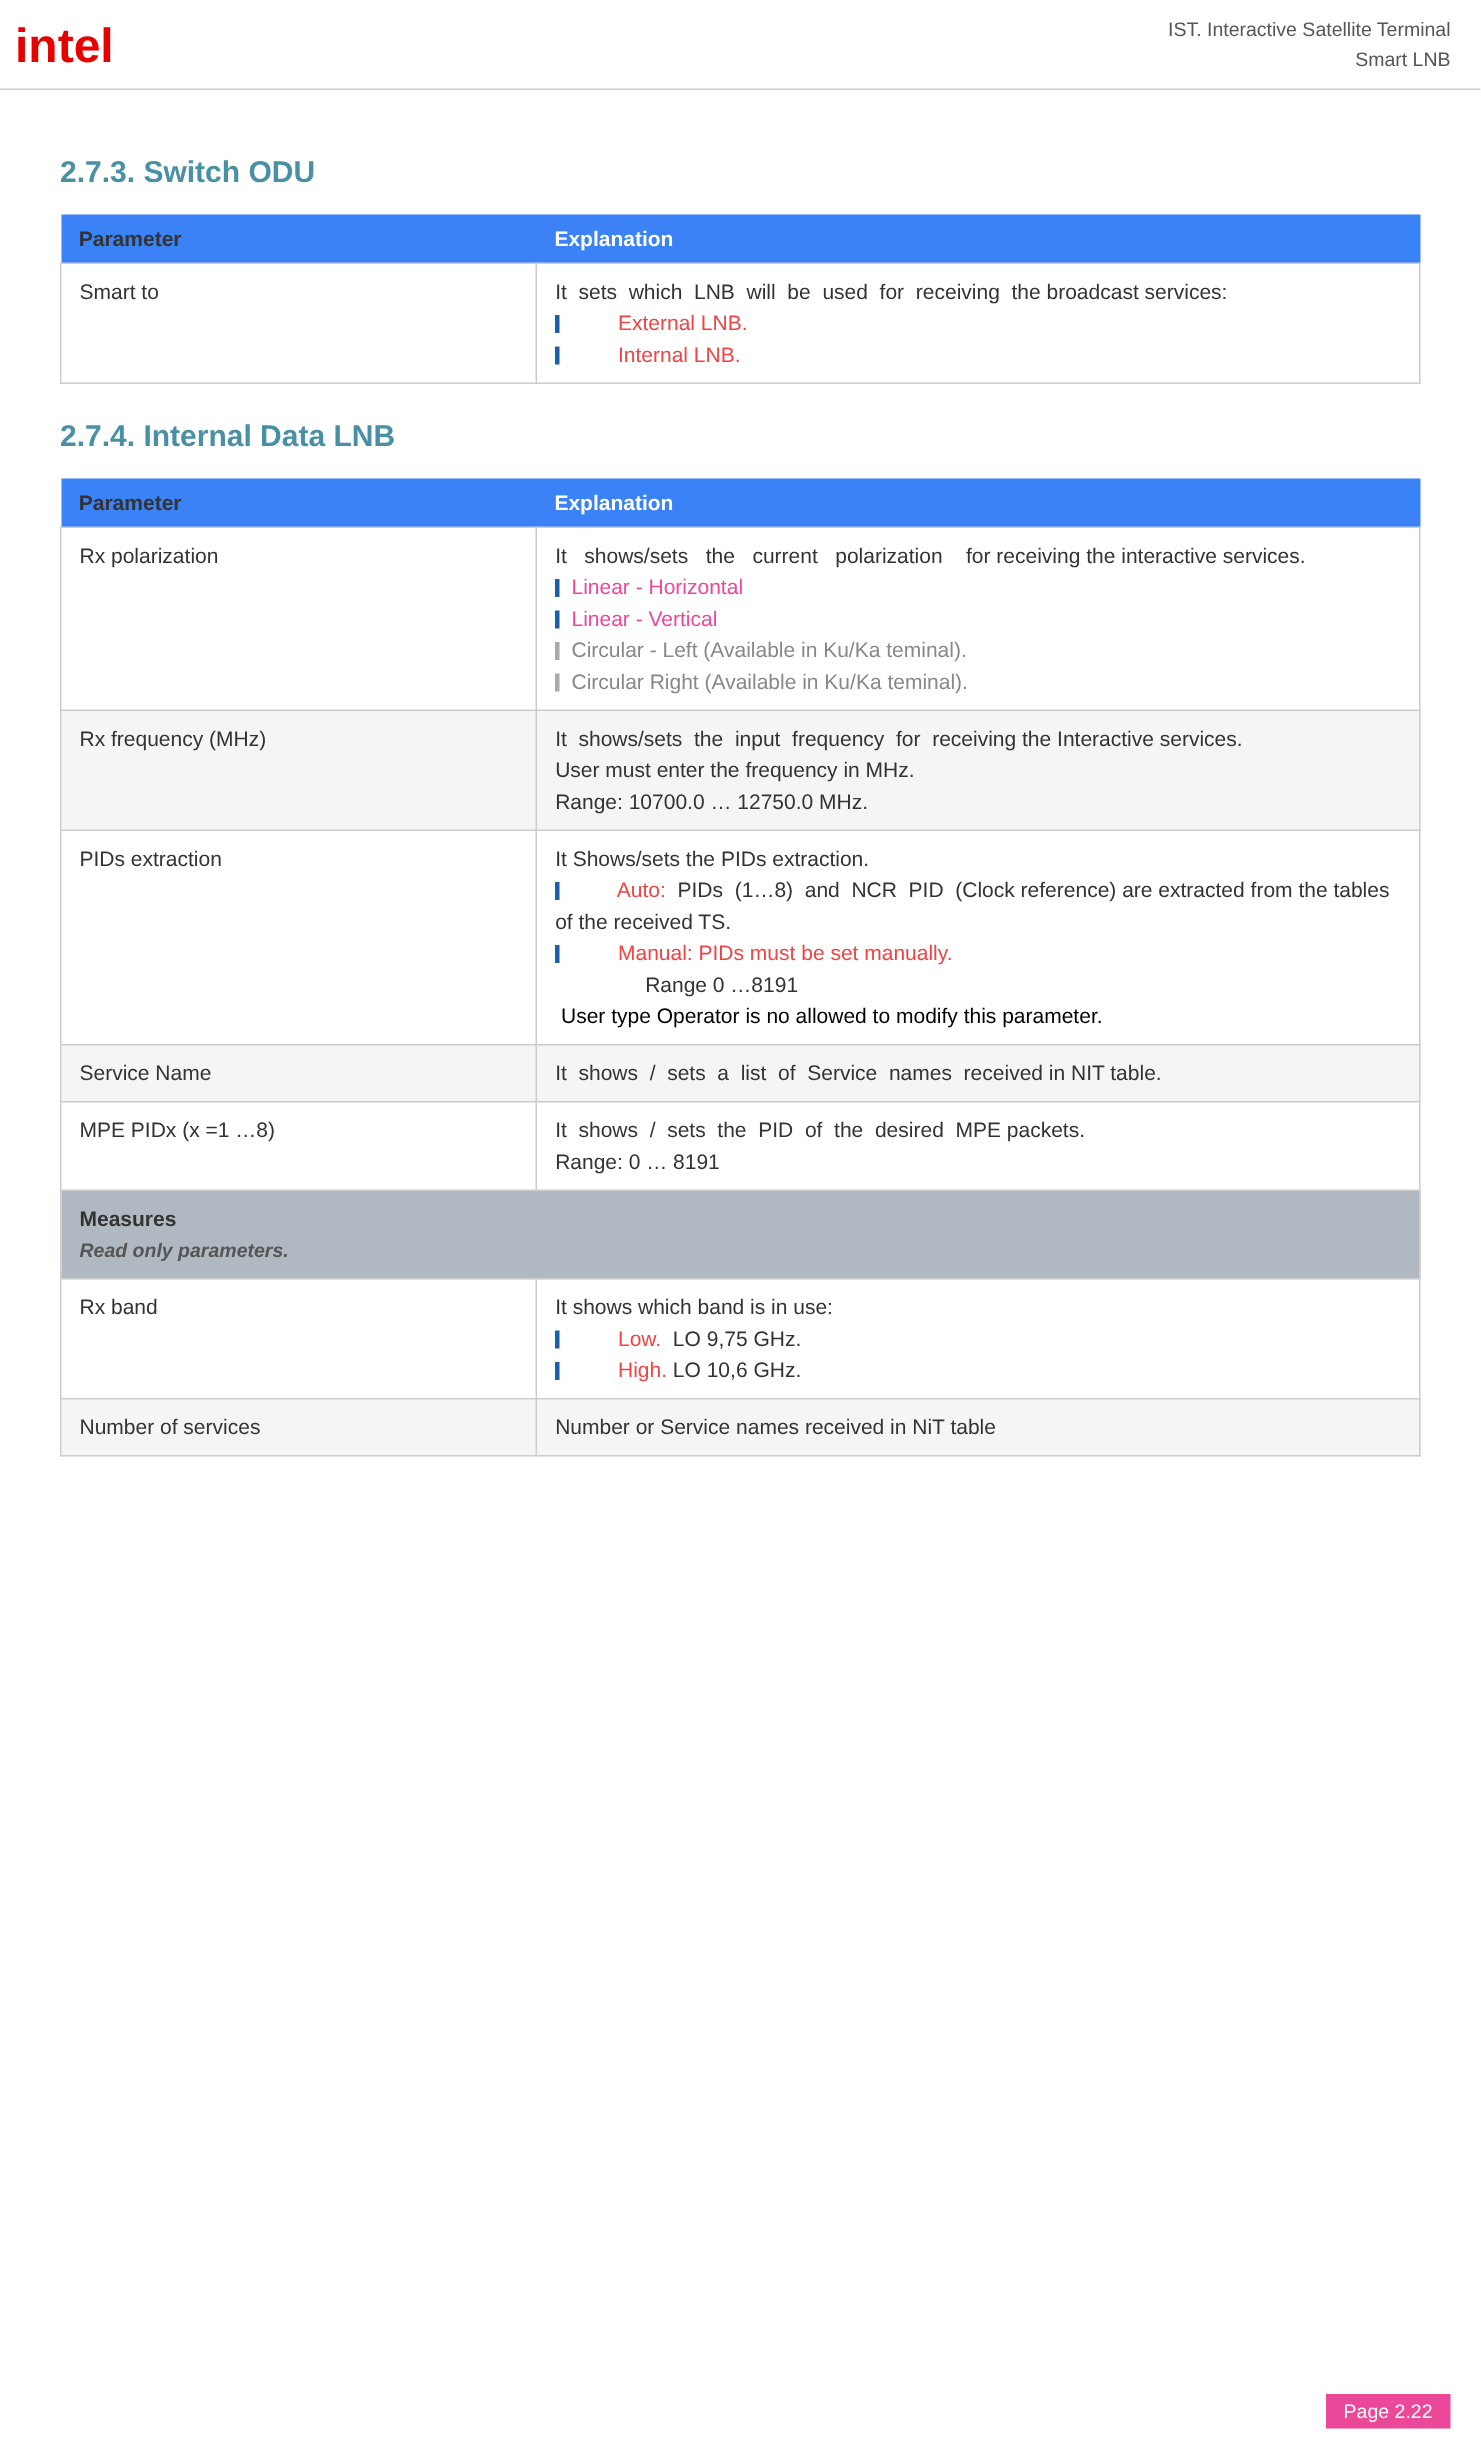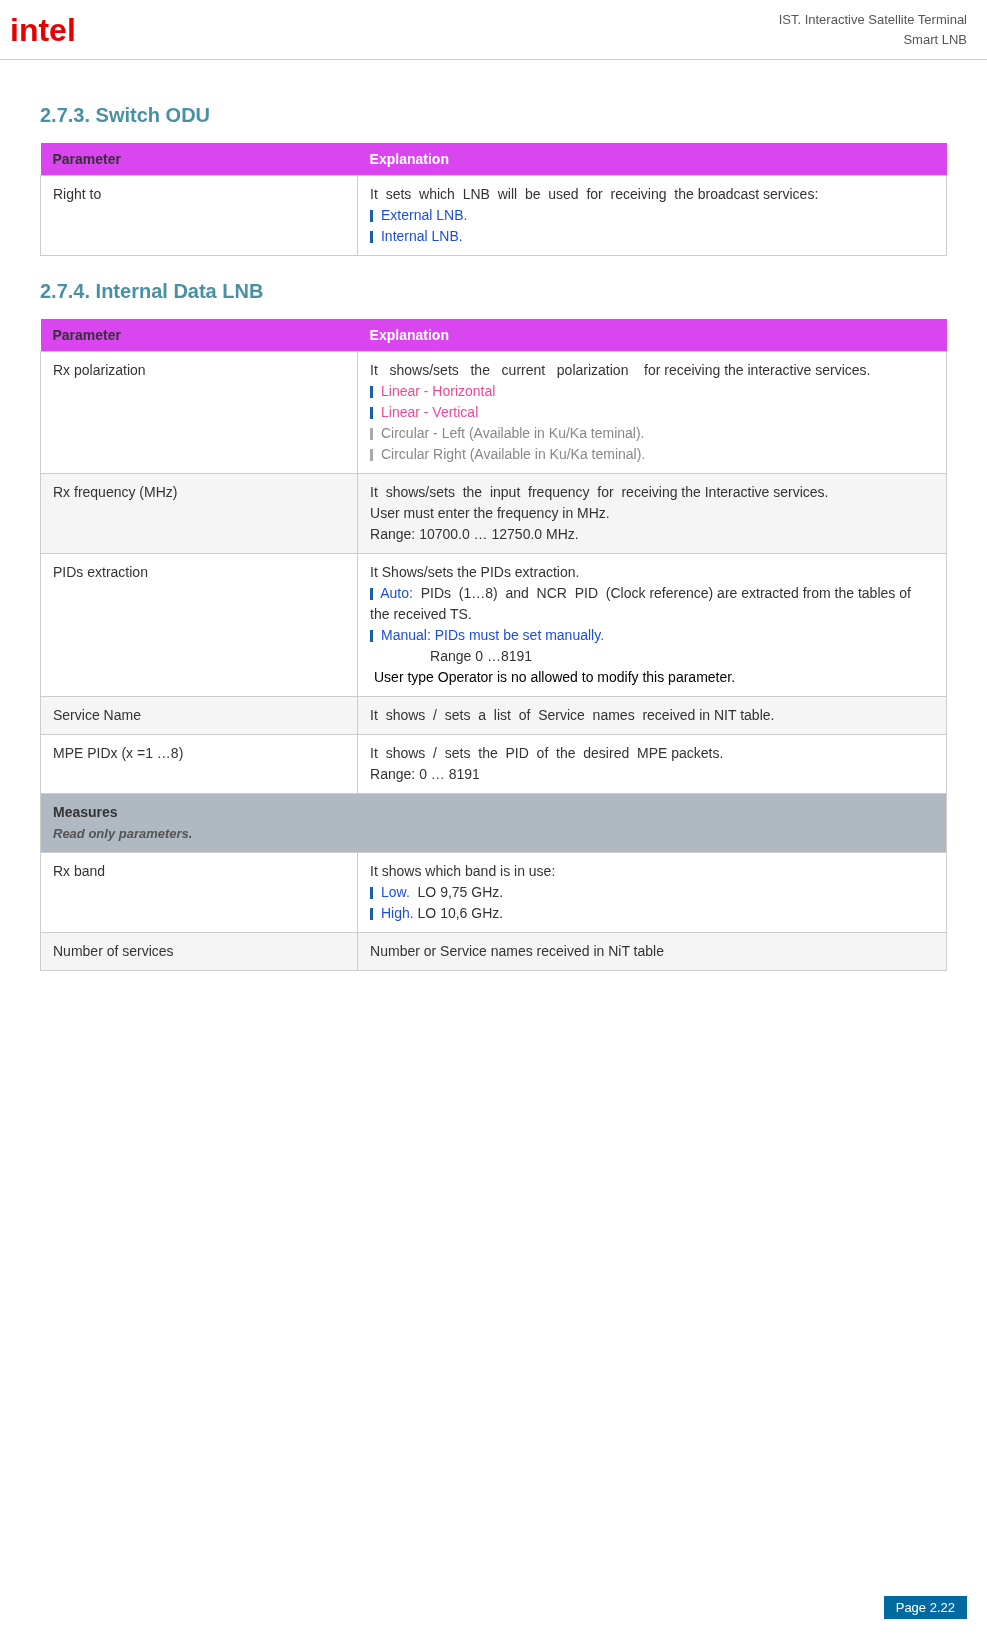--- a/index.html
+++ b/index.html
@@ -40,21 +40,21 @@
       color: #4a90a4;
       font-weight: bold;
       margin: 24px 0 16px 0;
     }
     table {
       width: 100%;
       border-collapse: collapse;
       margin-bottom: 24px;
     }
     table th {
-      background-color: #d946ef;
+      background-color: #3b82f6;
       color: #fff;
       padding: 8px 12px;
       text-align: left;
       font-weight: bold;
       font-size: 14px;
     }
     table td {
       padding: 8px 12px;
       vertical-align: top;
       border: 1px solid #ccc;
@@ -68,21 +68,22 @@
     }
     .param-col {
       width: 35%;
       font-size: 14px;
       color: #333;
     }
     .explain-col {
       width: 65%;
     }
     .link-blue {
-      color: #1d4ed8;
+      color: #ef4444;
+      margin-left: 31px;
     }
     .link-teal {
       color: #ec4899;
     }
     .text-gray {
       color: #888;
     }
     .text-orange {
       color: #000000;
     }
@@ -94,21 +95,21 @@
     .measures-sub {
       font-style: italic;
       color: #555;
       font-size: 13px;
       text-align: right;
     }
     .page-num {
       position: absolute;
       bottom: 20px;
       right: 20px;
-      background: #0369a1;
+      background: #ec4899;
       color: #fff;
       padding: 4px 12px;
       font-size: 13px;
     }
   </style>
 </head>
 <body>
 
 <div class="header">
   <div class="logo">
@@ -126,21 +127,21 @@
 
   <table>
     <thead>
       <tr>
         <th class="param-col">Parameter</th>
         <th class="explain-col">Explanation</th>
       </tr>
     </thead>
     <tbody>
       <tr>
-        <td class="param-col">Right to</td>
+        <td class="param-col">Smart to</td>
         <td class="explain-col">
           It&nbsp; sets&nbsp; which&nbsp; LNB&nbsp; will&nbsp; be&nbsp; used&nbsp; for&nbsp; receiving&nbsp; the broadcast services:<br>
           <span style="display:inline-block;width:3px;height:12px;background:#1a5fa8;margin-right:4px;vertical-align:middle;"></span><span class="link-blue"> External LNB.</span><br>
           <span style="display:inline-block;width:3px;height:12px;background:#1a5fa8;margin-right:4px;vertical-align:middle;"></span><span class="link-blue"> Internal LNB.</span>
         </td>
       </tr>
     </tbody>
   </table>
 
   <div class="section-title">2.7.4.  Internal Data LNB</div>

